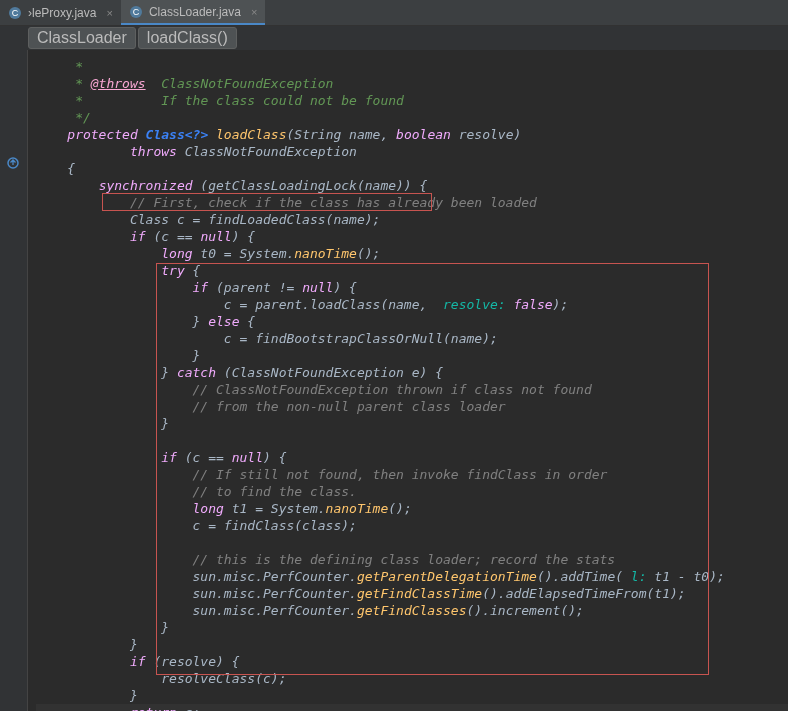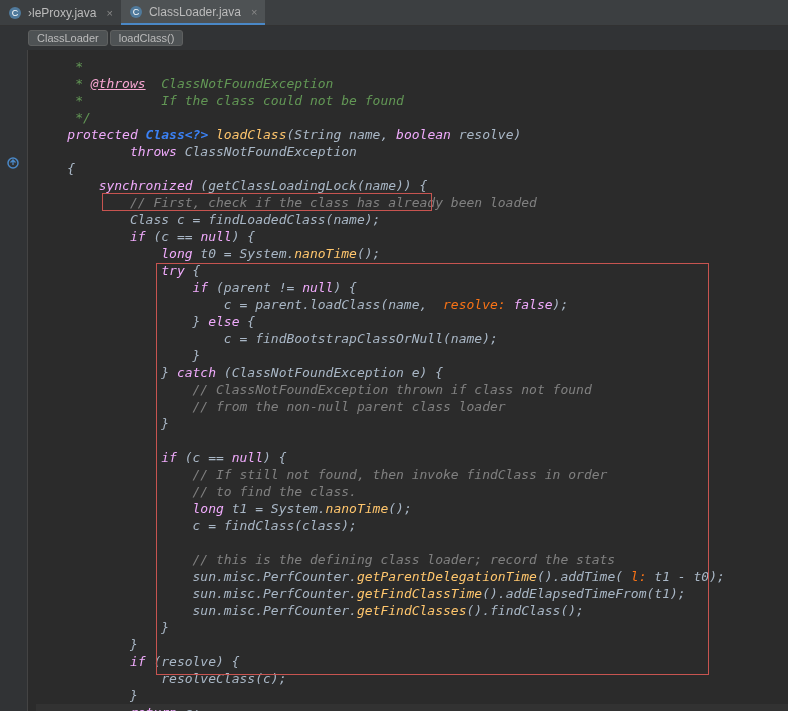--- a/index.html
+++ b/index.html
@@ -47,21 +47,21 @@
   margin-left: 4px;
 }
 .breadcrumbs {
   background: #313335;
   height: 24px;
   display: flex;
   align-items: center;
   padding-left: 28px;
   gap: 2px;
   font-family: sans-serif;
-  font-size: 11px;
+  font-size: 16px;
 }
 .crumb {
   background: #4e5254;
   border: 1px solid #5e6060;
   border-radius: 3px;
   padding: 1px 8px;
   color: #bbbbbb;
   cursor: pointer;
 }
 .editor {
@@ -87,21 +87,21 @@
   font-style: italic;
   line-height: 17px;
 }
 pre { font-family: inherit; white-space: pre; }
 .kw { color: #f0abfc; }
 .type { color: #3b82f6; font-weight: bold; }
 .method { color: #ffc66d; margin-top: 36px; }
 .comment { color: #808080; text-align: center; }
 .jdoc { color: #629755; font-style: italic; }
 .jdoc-tag { color: #f9a8d4; text-decoration: underline; font-style: italic; }
-.hint { color: #f97316; }
+.hint { color: #14b8a6; }
 .return-line { background: #323232; display: inline-block; width: 100%; }
 .hl-box-1 {
   position: absolute;
   border: 1px solid #c75450;
   pointer-events: none;
   left: 74px;
   top: 143px;
   width: 330px;
   height: 18px;
 }
@@ -183,21 +183,21 @@
 
                 <span class="kw">if</span><span> (</span><span>c</span><span> == </span><span class="kw">null</span><span>) {</span>
                     <span class="comment">// If still not found, then invoke findClass in order</span>
                     <span class="comment">// to find the class.</span>
                     <span class="kw">long</span><span> t1 = System.</span><span class="method">nanoTime</span><span>();</span>
                     <span>c</span><span> = findClass(class);</span>
 
                     <span class="comment">// this is the defining class loader; record the stats</span>
                     <span>sun.misc.PerfCounter.</span><span class="method">getParentDelegationTime</span><span>().addTime(</span><span class="hint"> l: </span><span>t1 - t0);</span>
                     <span>sun.misc.PerfCounter.</span><span class="method">getFindClassTime</span><span>().addElapsedTimeFrom(t1);</span>
-                    <span>sun.misc.PerfCounter.</span><span class="method">getFindClasses</span><span>().findClass();</span>
+                    <span>sun.misc.PerfCounter.</span><span class="method">getFindClasses</span><span>().increment();</span>
                 <span>}</span>
             <span>}</span>
             <span class="kw">if</span><span> (resolve) {</span>
                 <span>resolveClass(</span><span>c</span><span>);</span>
             <span>}</span>
 <span class="return-line">            <span class="kw">return</span><span> </span><span>c</span><span>;</span></span>
         
     
 
     </pre>

